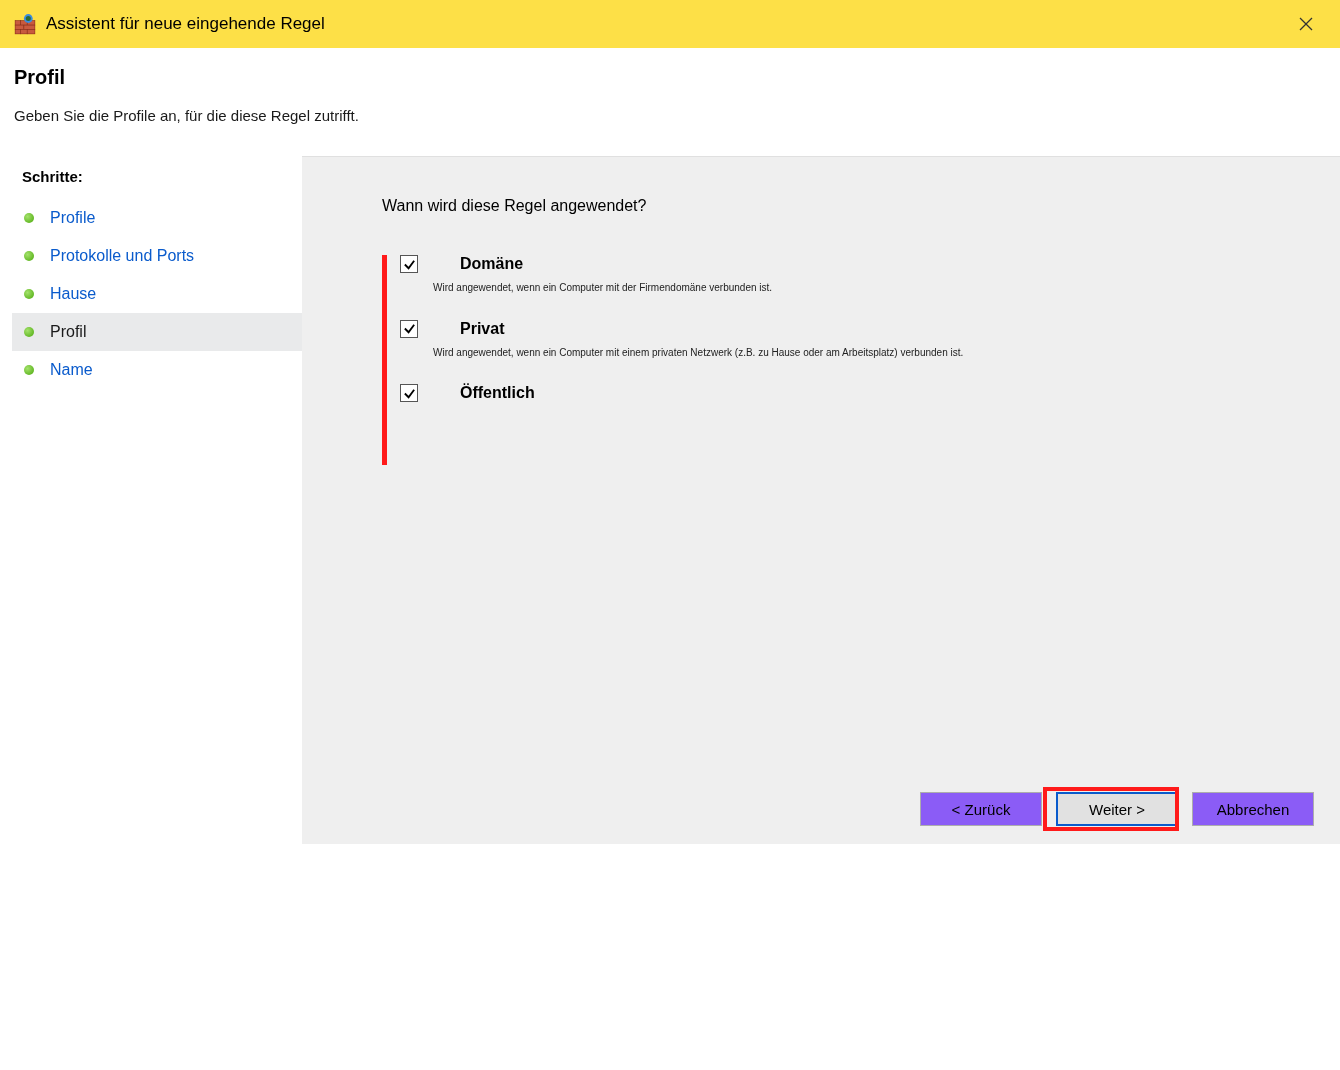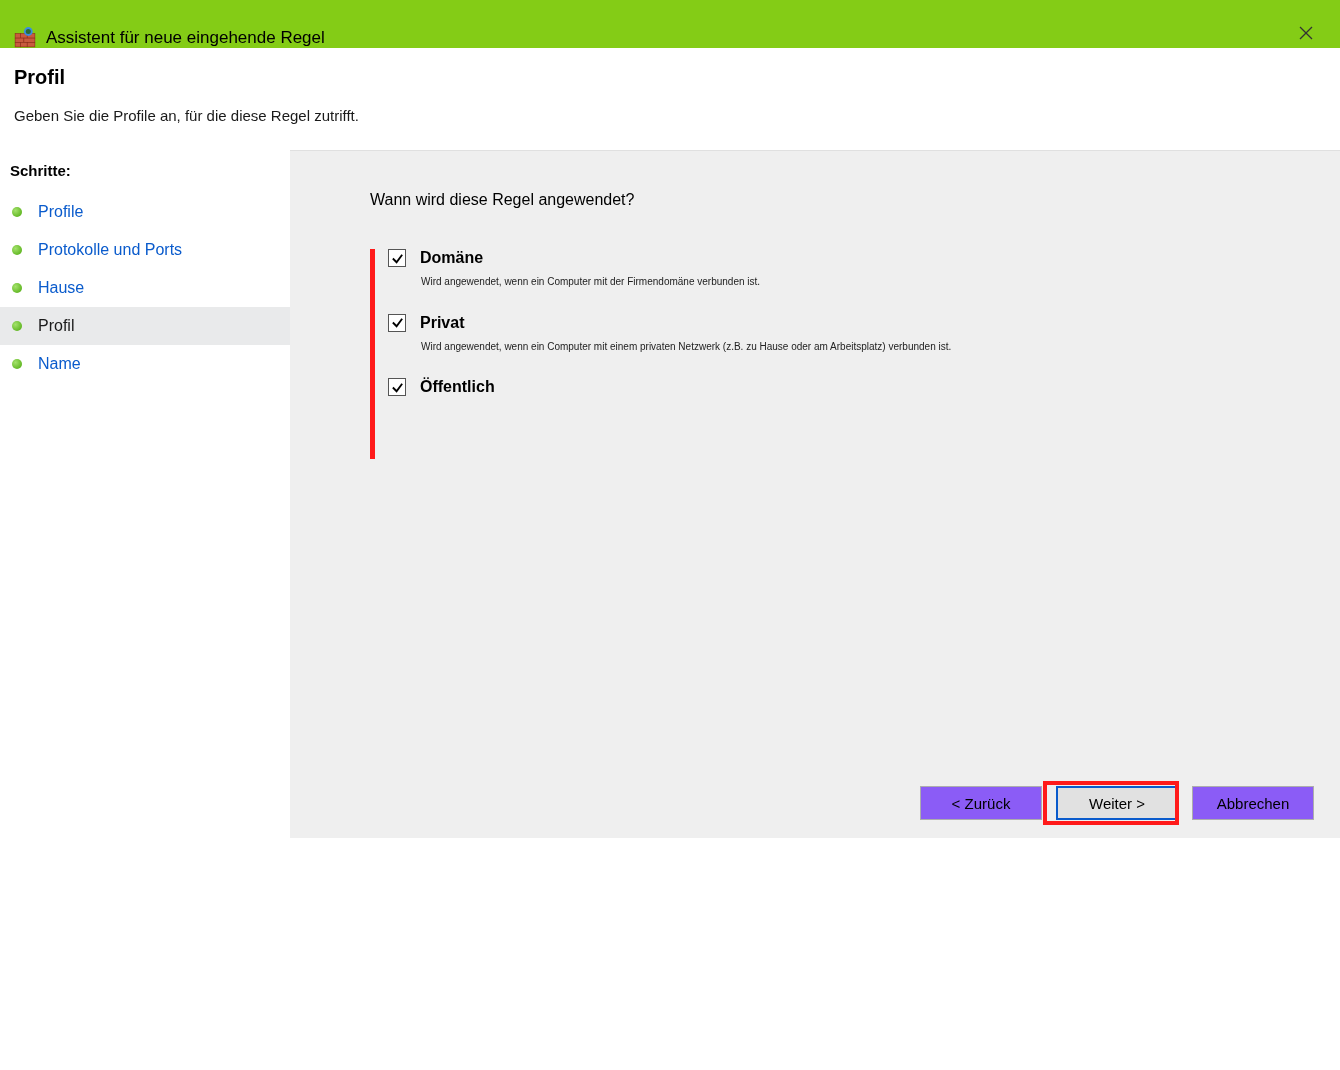--- a/index.html
+++ b/index.html
@@ -12,23 +12,23 @@
       font-size: 15px;
       background: #ffffff;
       color: #000000;
       width: 1340px;
       height: 1070px;
       overflow: hidden;
     }
     .titlebar {
       height: 48px;
       display: flex;
-      align-items: flex-end;
+      align-items: center;
       padding: 0 14px;
-      background: #84cc16;
+      background: #fde047;
     }
     .title-icon {
       width: 22px;
       height: 22px;
       margin-right: 10px;
       display: inline-flex;
       align-items: center;
       justify-content: center;
     }
     .title-text {
@@ -56,21 +56,22 @@
       font-size: 20px;
       font-weight: bold;
       margin-bottom: 18px;
     }
     .header p {
       font-size: 15px;
       color: #1a1a1a;
     }
     .body {
       display: flex;
-      margin-top: 16px;
+      margin-top: 22px;
+      padding-left: 12px;
     }
     .sidebar {
       width: 290px;
       padding-top: 12px;
     }
     .sidebar-title {
       font-size: 15px;
       font-weight: bold;
       padding: 0 10px 14px 10px;
     }
@@ -122,20 +123,21 @@
       width: 5px;
       height: 210px;
       background: #ff1a1a;
     }
     .check-row {
       margin-bottom: 24px;
     }
     .check-head {
       display: flex;
       align-items: flex-end;
+      gap: 28px;
     }
     .checkbox {
       width: 18px;
       height: 18px;
       border: 1px solid #555;
       background: #fff;
       margin-right: 14px;
       display: inline-flex;
       align-items: center;
       justify-content: center;

